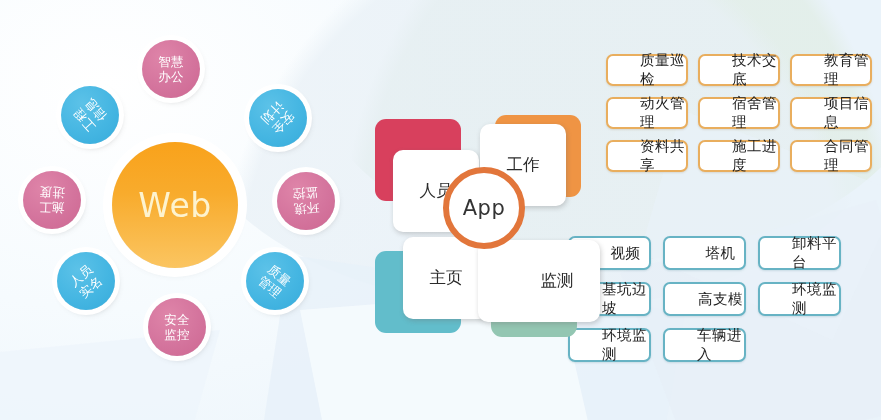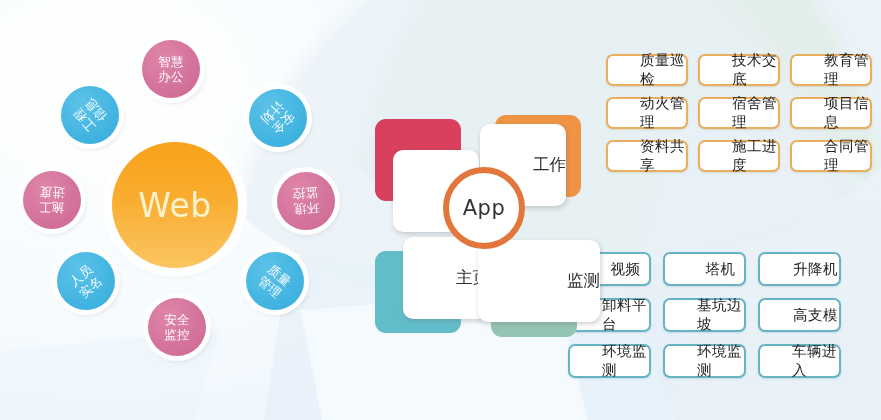--- a/index.html
+++ b/index.html
@@ -56,21 +56,21 @@
     font-family:"DejaVu Sans","Liberation Sans",sans-serif;
     letter-spacing:.3px;white-space:pre-line;
   }
   .b-pink{background:radial-gradient(circle at 36% 30%, #df85a9 0%, #d4749d 55%, #cd6791 100%);}
   .b-blue{background:radial-gradient(circle at 36% 30%, #5cc2e8 0%, #45b6e2 55%, #36abdb 100%);}
 
   
   #appCluster{position:absolute;left:365px;top:105px;width:200px;height:200px;}
   .card{position:absolute;width:86px;height:82px;border-radius:10px;background:#fff;
         box-shadow:1px 2px 5px rgba(110,110,110,.33);
-        display:flex;align-items:center;justify-content:flex-end;z-index:3;}
+        display:flex;align-items:center;justify-content:center;z-index:3;}
   .card span{font-size:16.5px;color:#2b2b2b;font-family:"DejaVu Sans","Liberation Sans",sans-serif;}
   .backplate{position:absolute;border-radius:11px;z-index:1;}
   .app-ring{position:absolute;left:78px;top:62px;width:70px;height:70px;border-radius:50%;
     border:6px solid #e2763b;background:#ffffff;z-index:5;
     display:flex;align-items:center;justify-content:center;}
   .app-ring span{font-size:21px;color:#333;letter-spacing:.5px;}
 
   
   .grid{position:absolute;display:grid;}
   .chip{
@@ -78,21 +78,21 @@
     display:flex;align-items:center;justify-content:center;
     font-size:14.5px;color:#222;letter-spacing:.5px;
     font-family:"DejaVu Sans","Liberation Sans",sans-serif;
     padding-left:32px;
   }
   .chip-orange{border:2.5px solid #e9ae5e;box-shadow:0 1px 2px rgba(150,120,70,.2);}
   .chip-teal{border:2.5px solid #67b3c4;box-shadow:0 1px 2px rgba(70,130,145,.2);}
 
   #gridOrange{left:606px;top:54px;grid-template-columns:repeat(3,82px);
               grid-auto-rows:32px;column-gap:10px;row-gap:11px;}
-  #gridTeal{left:568px;top:252px;grid-template-columns:repeat(3,83px);
+  #gridTeal{left:568px;top:236px;grid-template-columns:repeat(3,83px);
               grid-auto-rows:34px;column-gap:13px;row-gap:11px;gap:12px;}
 </style>
 </head>
 <body>
 
 <div id="stage">
 
   <div class="bgshape arc1"></div>
   <div class="bgshape arc2"></div>
   <div class="bgshape poly-a"></div>
@@ -198,23 +198,20 @@
     </div>
 
   <div class="grid" id="gridTeal">
       <div class="chip chip-teal">
         <span>视频</span>
       </div>
       <div class="chip chip-teal">
         <span>塔机</span>
       </div>
       <div class="chip chip-teal">
-        <span>升降机</span>
-      </div>
-      <div class="chip chip-teal">
         <span>卸料平台</span>
       </div>
       <div class="chip chip-teal">
         <span>基坑边坡</span>
       </div>
       <div class="chip chip-teal">
         <span>高支模</span>
       </div>
       <div class="chip chip-teal">
         <span>环境监测</span>

